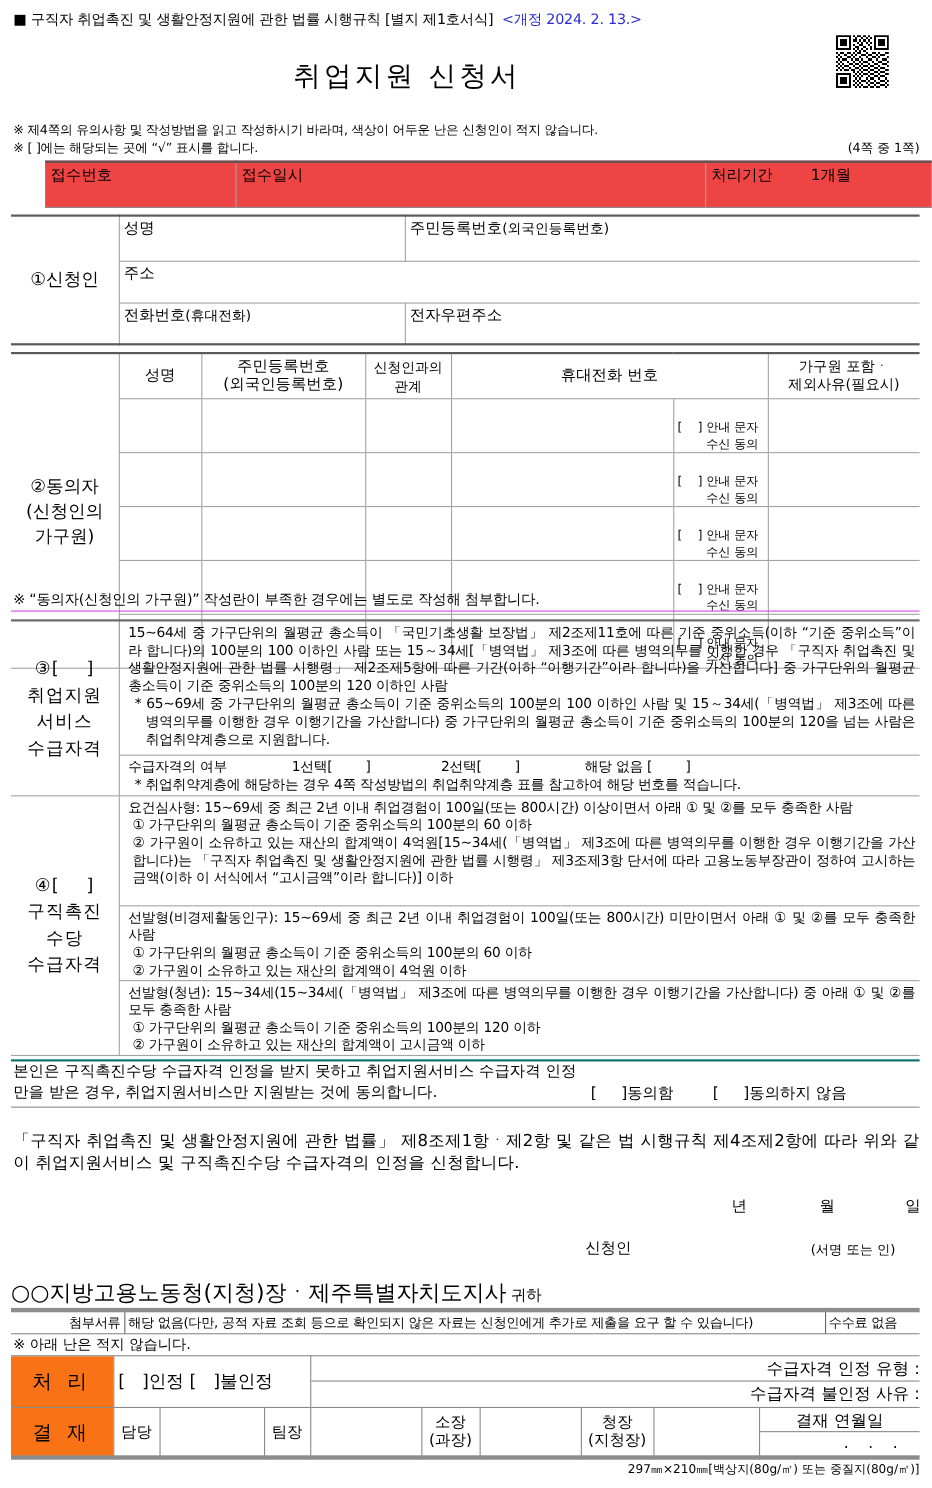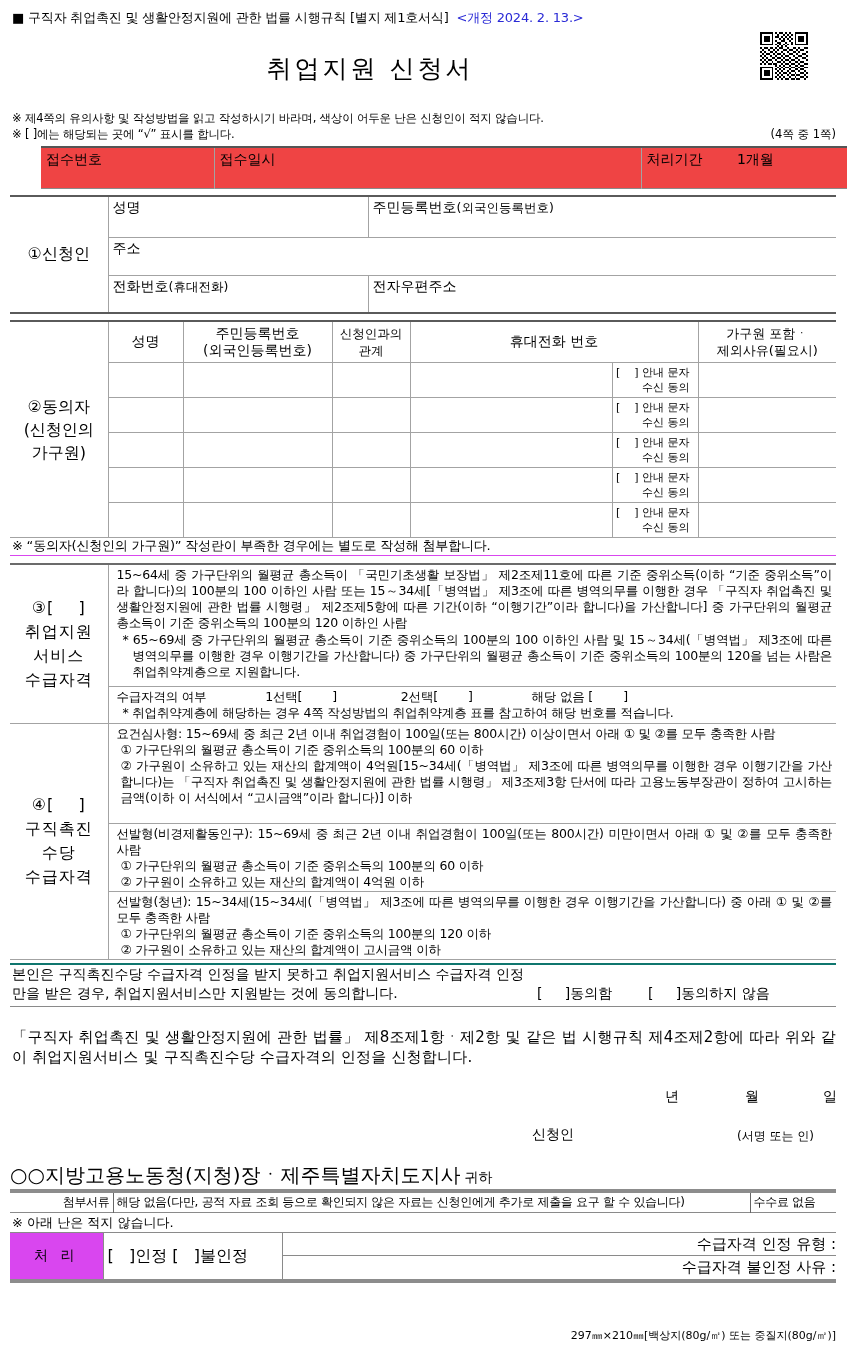--- a/index.html
+++ b/index.html
@@ -28,21 +28,21 @@
 .s1 td.label-cell{vertical-align:middle;text-align:center;font-size:16px;}
 .flabel small{font-size:12.5px;}
 .fval{min-height:14px;}
 
 .s2{top:320px;border-top:2px solid #5a5a5a;border-bottom:1px solid #a3a3a3;}
 .s2 td{font-size:14px;}
 .s2 td.hd{text-align:center;vertical-align:middle;line-height:17px;}
 .s2 td.hd.sm{font-size:12.5px;}
 .s2 td.hd.md{font-size:13px;}
 .s2 td.label-cell{vertical-align:middle;text-align:center;font-size:16px;line-height:23px;}
-.s2 td.sms{font-size:11px;text-align:right;padding-right:8px;line-height:15px;padding-top:2px;}
+.s2 td.sms{font-size:11px;text-align:right;padding-right:8px;line-height:15px;padding-top:18px;}
 .s2 td.sms span{display:block;}
 .blk{display:block;}
 .note2{left:10px;top:536px;width:826px;height:20px;line-height:20px;font-size:13px;padding-left:2px;border-bottom:1px solid #d946ef;white-space:nowrap;letter-spacing:-0.2px;}
 
 .s34{top:563px;border-top:2px solid #6b6b6b;border-bottom:1px solid #a3a3a3;}
 .s34 td{font-size:12.5px;line-height:16px;padding:2px 4px 0 8px;text-align:justify;letter-spacing:-0.2px;}
 .s34 td.label-cell{vertical-align:middle;text-align:center;font-size:16px;line-height:24px;padding:0;letter-spacing:1px;}
 .s34 .footnote{padding-left:16px;text-indent:-10px;margin-top:1px;}
 .s34 .sub{padding-left:4px;}
 .vuln-row span.opt{display:inline-block;}
@@ -54,21 +54,21 @@
 .sig{top:1126px;font-size:14px;}
 .sig-hint{top:1128px;left:737px;font-size:12px;}
 .recip{left:10px;top:1162px;font-size:20px;white-space:nowrap;}
 .recip .suffix{font-size:14px;margin-left:4px;}
 .attach{top:1189px;height:24px;border-top:4px solid #8c8c8c;border-bottom:1px solid #8a8a8a;}
 .attach td{border:none;border-left:1px solid #666;font-size:12px;padding:1px 3px;white-space:nowrap;letter-spacing:-0.3px;vertical-align:middle;}
 .attach td.fc{border-left:none;text-align:right;}
 .office-note{left:12px;top:1213px;font-size:13px;line-height:19px;}
 .proc{top:1232px;border-top:1px solid #8a8a8a;border-bottom:4px solid #8c8c8c;}
 .proc td{border:1px solid #8a8a8a;vertical-align:middle;font-size:14px;text-align:center;}
-.proc td.gray{background:#d946ef;font-size:14px;letter-spacing:4px;border-left:none;}
+.proc td.gray{background:#f97316;font-size:18px;letter-spacing:4px;border-left:none;}
 .proc td.lc{border-right:none;}
 .proc td.big{font-size:16px;text-align:left;padding-left:4px;white-space:pre;}
 .proc .subrow{height:23px;line-height:23px;text-align:right;padding-left:4px;font-size:15px;}
 .proc .subrow.top{border-bottom:1px solid #8a8a8a;}
 .proc .ymd-top{height:22px;line-height:22px;font-size:15px;border-bottom:1px solid #8a8a8a;}
 .proc .ymd-bot{height:21px;line-height:21px;text-align:right;padding-right:20px;white-space:pre;}
 .paper{right:11px;top:1328px;font-size:11px;}
 </style>
 </head>
 <body>
@@ -379,16 +379,37 @@
   </colgroup>
   <tbody>
       <tr style="height:46px">
     <td class="gray">처 리</td>
     <td colspan="3" class="big">[   ]인정 [   ]불인정</td>
     <td colspan="6" class="lc" style="padding:0;">
       <div class="subrow top">수급자격 인정 유형 :</div>
       <div class="subrow">수급자격 불인정 사유 :</div>
     </td>
   </tr>
+  <tr style="height:44px">
+    <td class="gray">결 재</td>
+    <td>담당</td>
+    <td></td>
+    <td>팀장</td>
+    <td></td>
+    <td style="line-height:17px;">
+      <span class="blk">소장</span>
+      <span class="blk">(과장)</span>
+    </td>
+    <td></td>
+    <td style="line-height:17px;">
+      <span class="blk">청장</span>
+      <span class="blk">(지청장)</span>
+    </td>
+    <td></td>
+    <td class="lc" style="padding:0;">
+      <div class="ymd-top">결재 연월일</div>
+      <div class="ymd-bot">.    .    .</div>
+    </td>
+  </tr>
 </tbody>
   </table>
 
 <div class="abs paper">297㎜×210㎜[백상지(80g/㎡) 또는 중질지(80g/㎡)]</div>
 
 </body></html>

